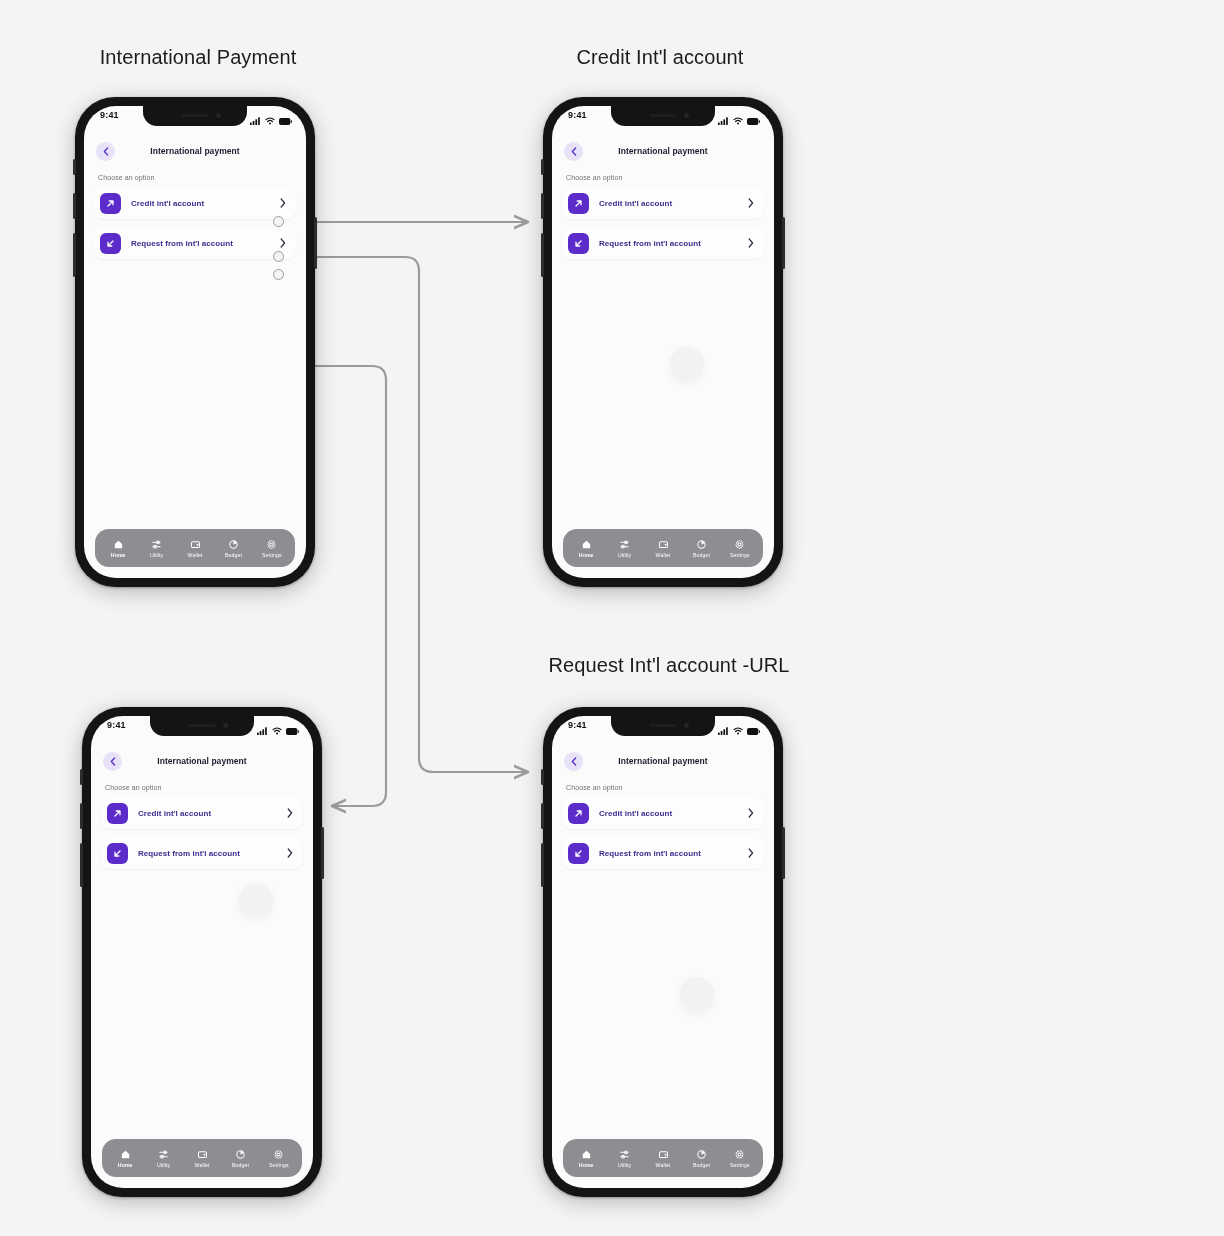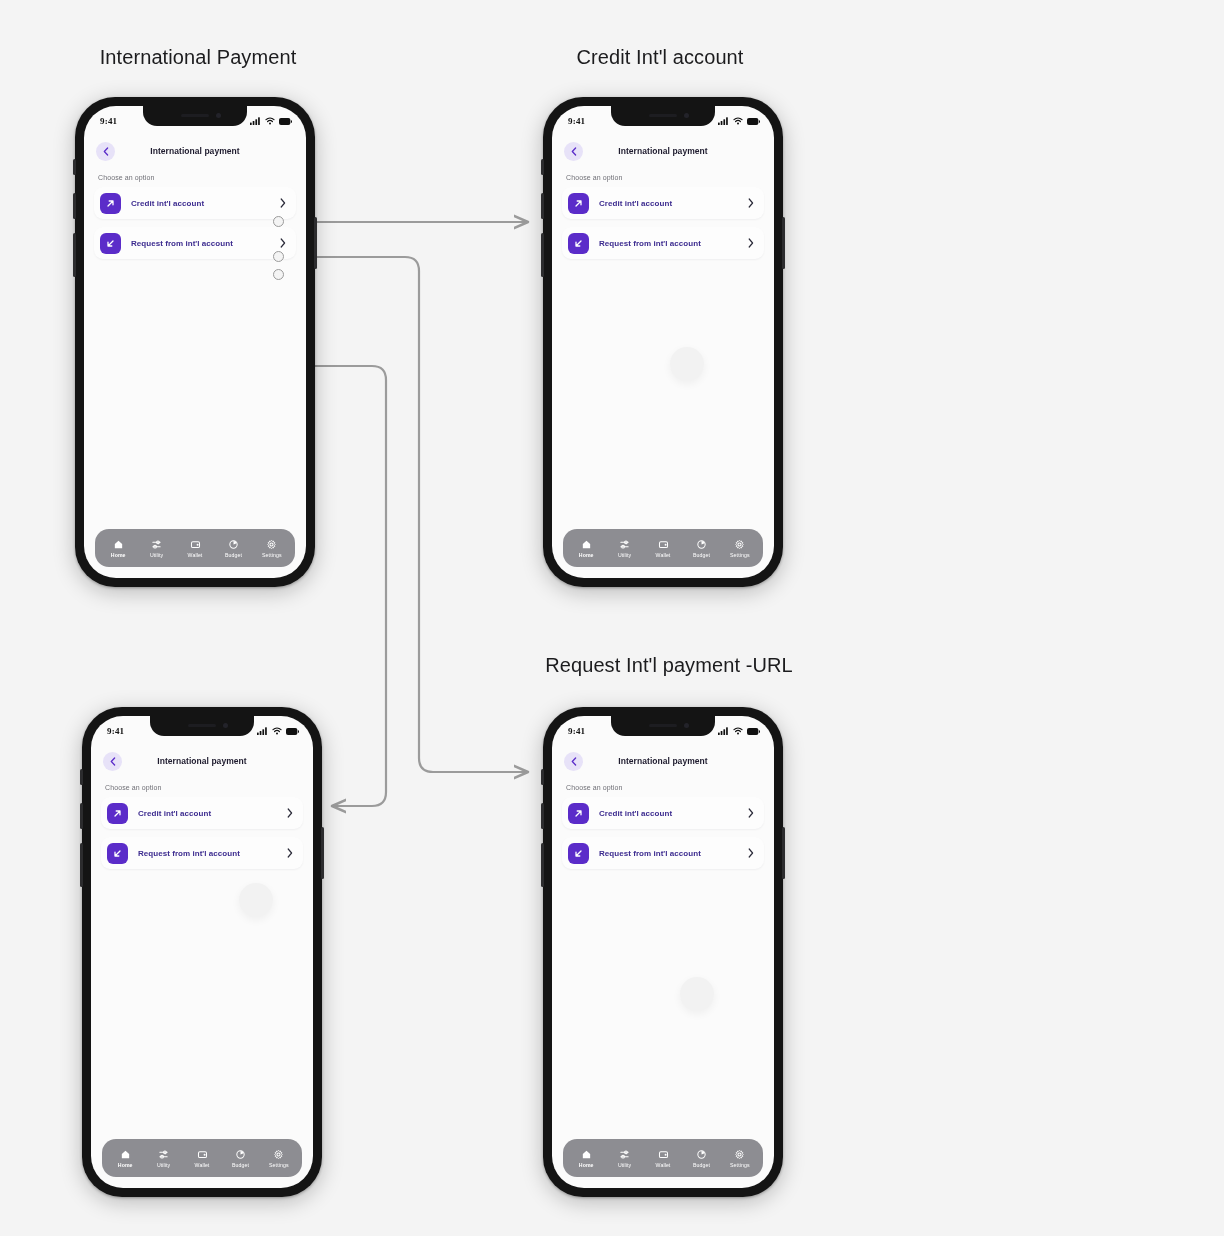--- a/index.html
+++ b/index.html
@@ -86,26 +86,25 @@
   .notch-speaker {
     position: absolute; left: 50%; transform: translateX(-50%);
     top: 8px; width: 28px; height: 3px; border-radius: 2px;
     background: #1d1d21;
   }
 
   
   .statusbar {
     position: relative;
     height: 26px;
-    display: flex; align-items: center;
+    display: flex; 
     justify-content: space-between;
     padding: 4px 14px 0 16px;
     z-index: 7;
     flex: none;
-    font-family: Liberation Serif, serif;
   }
   .status-time {
     font-size: 9px; font-weight: bold; color: #111;
     letter-spacing: .2px;
   }
   .status-icons { display: flex; align-items: center; gap: 4px; }
 
   
   .app-header {
     flex: none;
@@ -226,21 +225,21 @@
 
   <div class="flow-node" style="left:273px;top:216px;"></div>
   <div class="flow-node" style="left:273px;top:251px;"></div>
   <div class="flow-node" style="left:273px;top:269px;"></div>
 
   <div class="screen-title" style="left:58px;top:45px;width:280px;">International Payment</div>
 
   <div class="screen-title" style="left:520px;top:45px;width:280px;">Credit Int'l account</div>
 
 
-  <div class="screen-title" style="left:519px;top:653px;width:300px;">Request Int'l payment -URL</div>
+  <div class="screen-title" style="left:519px;top:653px;width:300px;">Request Int'l account -URL</div>
 
   <div class="phone" style="left:75px;top:97px;">
     <div class="btn-left-small"></div>
     <div class="btn-right"></div>
     <div class="screen">
       <div class="notch">
         <div class="notch-speaker"></div>
         <div class="notch-cam"></div>
       </div>
 

